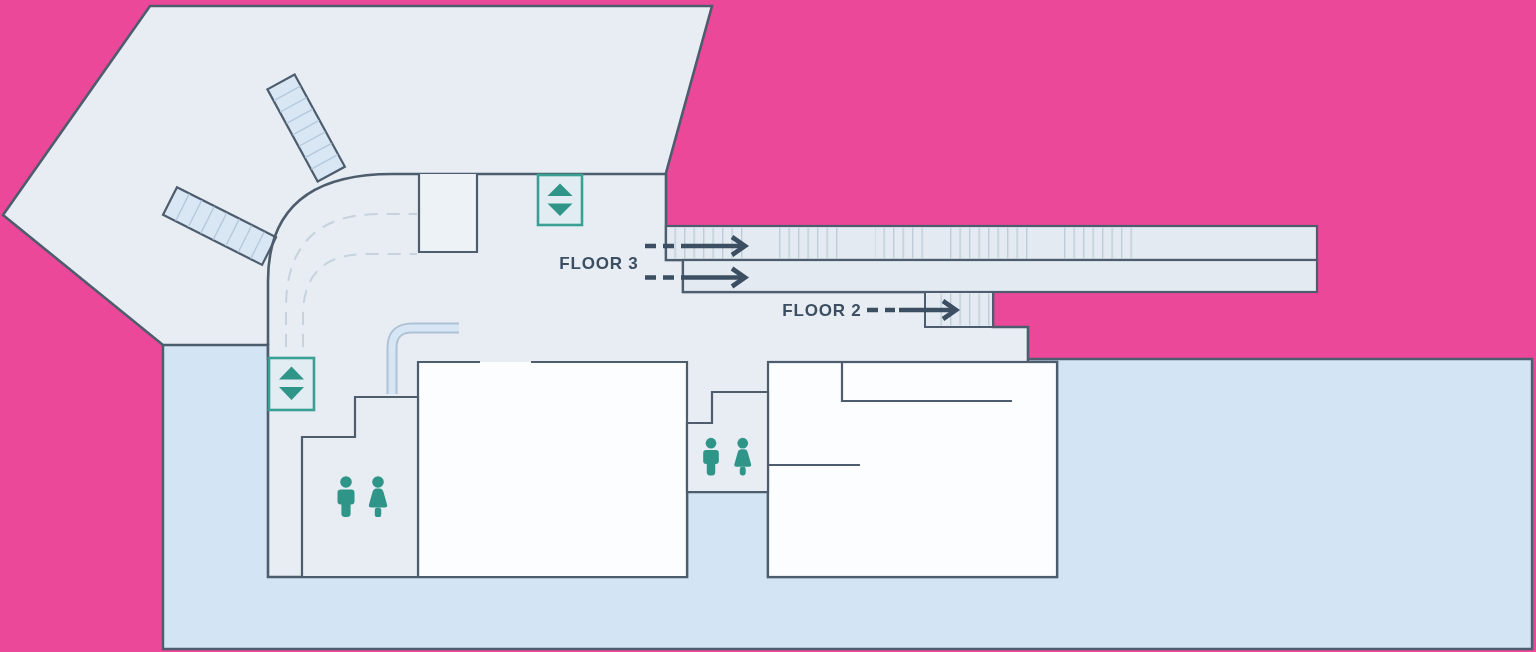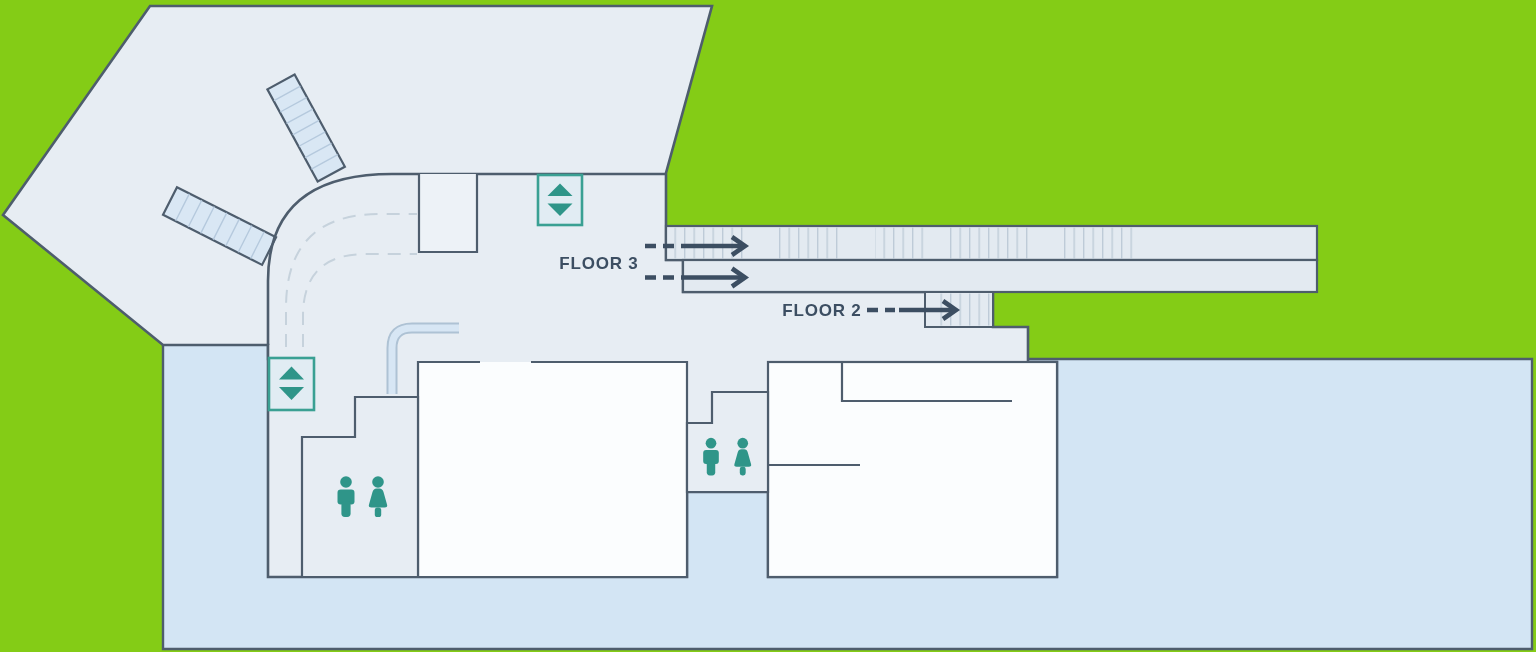--- a/index.html
+++ b/index.html
@@ -1,16 +1,16 @@
 <!DOCTYPE html>
 <html><head>
 <meta charset="utf-8">
 <style>
   html,body{margin:0;padding:0;background:#ffffff;}
-  .stage{position:relative;width:1536px;height:652px;background:#84cc16;overflow:hidden;
+  .stage{position:relative;width:1536px;height:652px;background:#ec4899;overflow:hidden;
          font-family:"Liberation Sans", sans-serif;}
   svg{display:block;}
   .wall-heavy{fill:none;stroke:#4e5d6d;stroke-width:2.6;stroke-linejoin:miter;}
   .wall{fill:none;stroke:#4e5d6d;stroke-width:2.2;}
   .guide{fill:none;stroke:#c6d2dc;stroke-width:2;stroke-dasharray:13 9;}
   .tread{stroke:#b5c9dd;stroke-width:1.4;fill:none;}
   .arrow-dash{fill:none;stroke:#3c4e62;stroke-width:4.6;}
   .arrow-shaft{fill:none;stroke:#3c4e62;stroke-width:4.6;}
   .arrow-chev{fill:none;stroke:#3c4e62;stroke-width:4.6;stroke-linejoin:miter;}
   .floor-label{font-family:"Liberation Sans", sans-serif;font-size:17px;font-weight:700;

